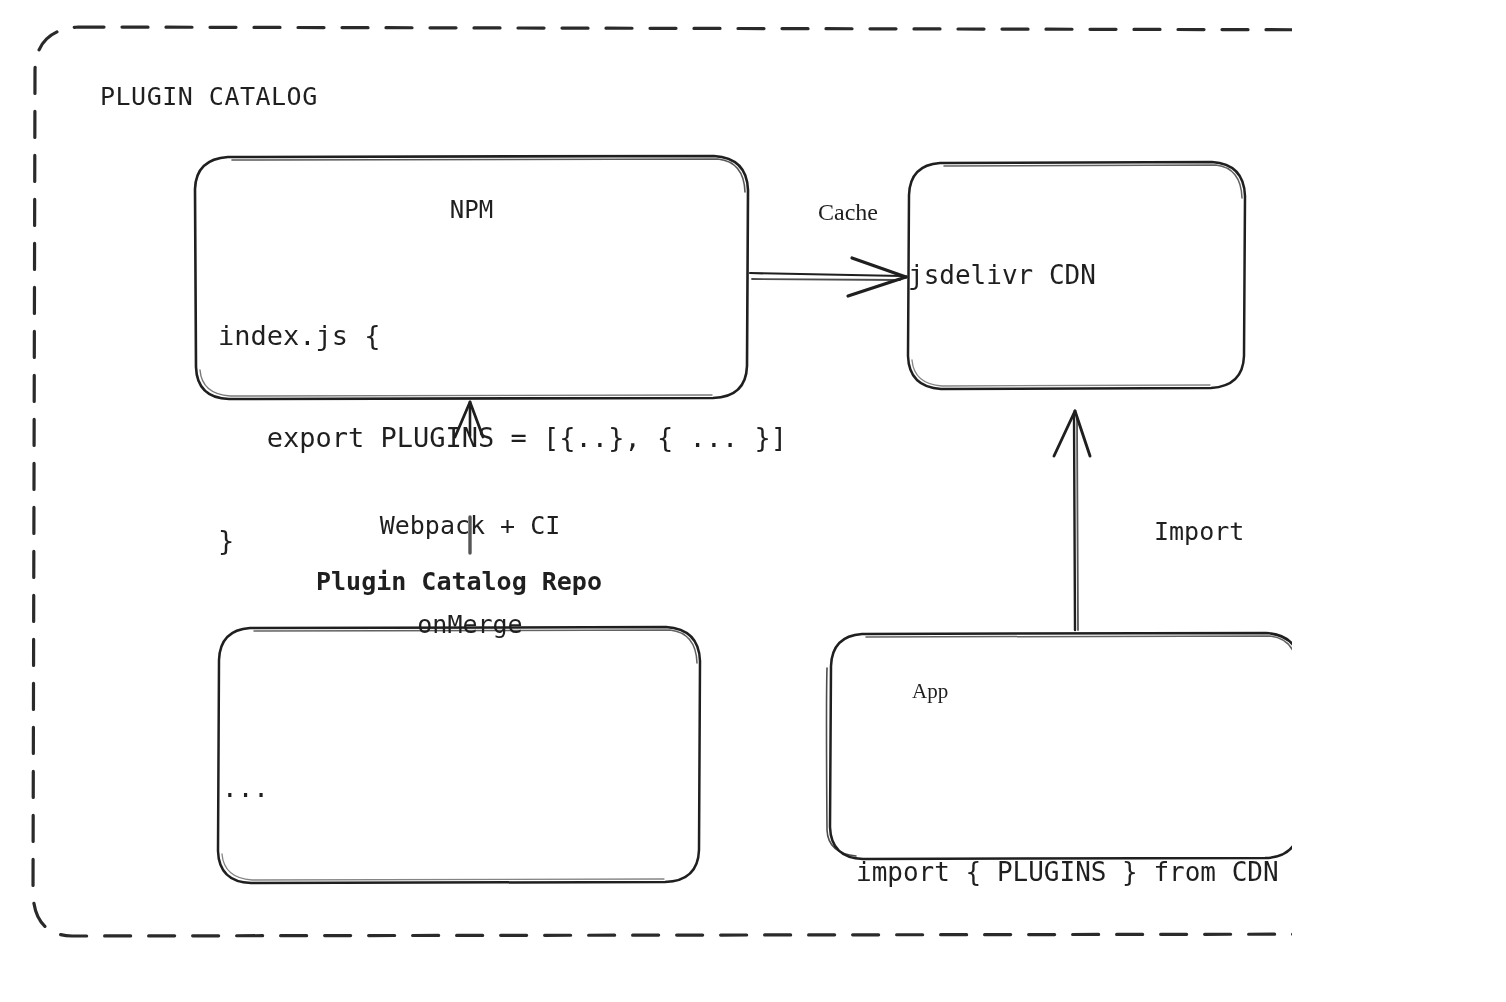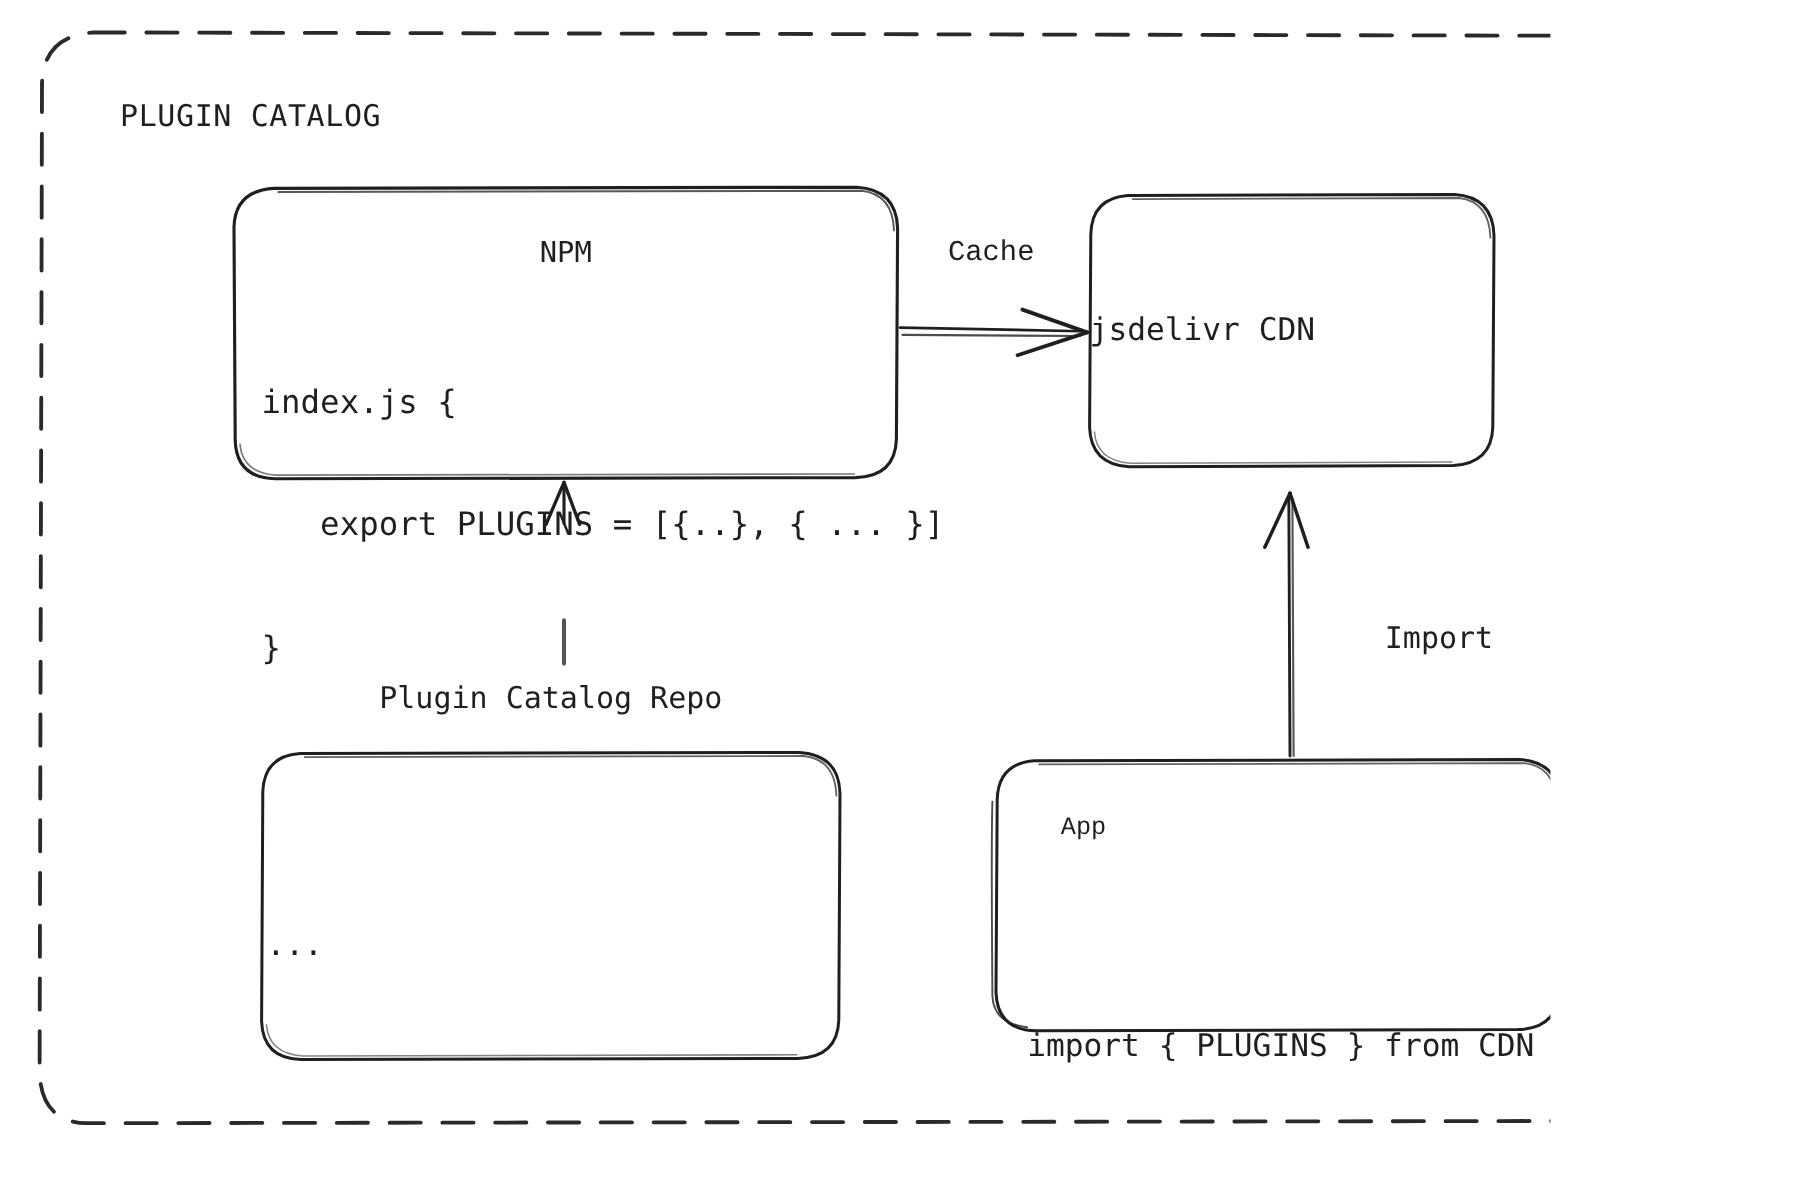--- a/index.html
+++ b/index.html
@@ -24,21 +24,21 @@
     height: 1002px;
     pointer-events: none;
   }
   .txt {
     position: absolute;
     white-space: pre;
     line-height: 1.35;
     color: #1f1f1f;
   }
   .mono { font-family: "DejaVu Sans Mono", monospace; }
-  .sans { font-family: Liberation Mono, monospace; }
+  .sans { font-family: Liberation Serif, serif; margin-left: 28px; }
 
   .group-title {
     left: 100px;
     top: 80px;
     font-size: 25px;
     letter-spacing: 0.5px;
   }
   .box-title-npm {
     left: 195px;
     top: 194px;
@@ -71,20 +71,21 @@
     text-align: center;
     font-size: 25px;
     line-height: 1.32;
   }
   .repo-label {
     left: 218px;
     top: 565px;
     width: 482px;
     text-align: center;
     font-size: 25px;
+    font-weight: bold;
   }
   .repo-list {
     left: 222px;
     top: 705px;
     font-size: 26px;
     line-height: 1.28;
   }
   .import-label {
     left: 1106px;
     top: 515px;
@@ -172,20 +173,22 @@
     <div>}</div>
   </div>
 
   <div class="txt mono box-title-npm">NPM</div>
 
   <div class="txt mono cdn-title">jsdelivr CDN</div>
 
   <div class="txt sans cache-label">Cache</div>
 
   <div class="txt mono webpack-label">
+    <div>Webpack + CI</div>
+    <div>onMerge</div>
   </div>
 
   <div class="txt mono repo-label">Plugin Catalog Repo</div>
 
   <div class="txt mono repo-list">
     <div>...</div>
   </div>
 
   <div class="txt mono import-label">Import</div>
 

